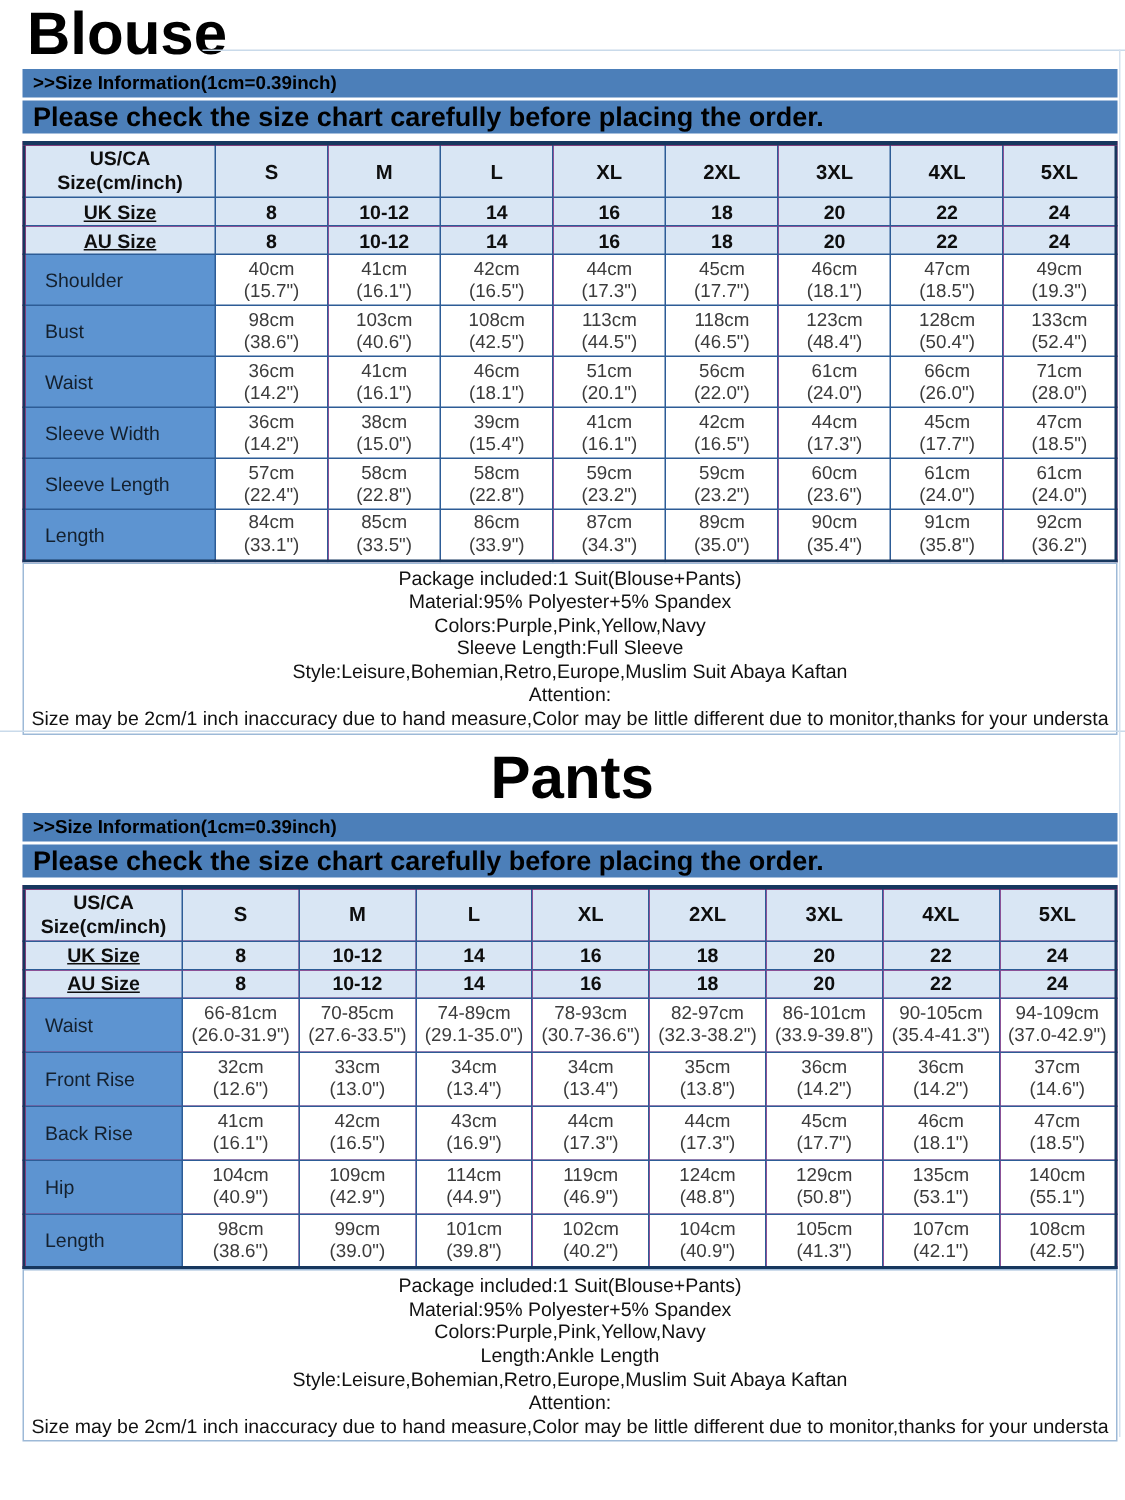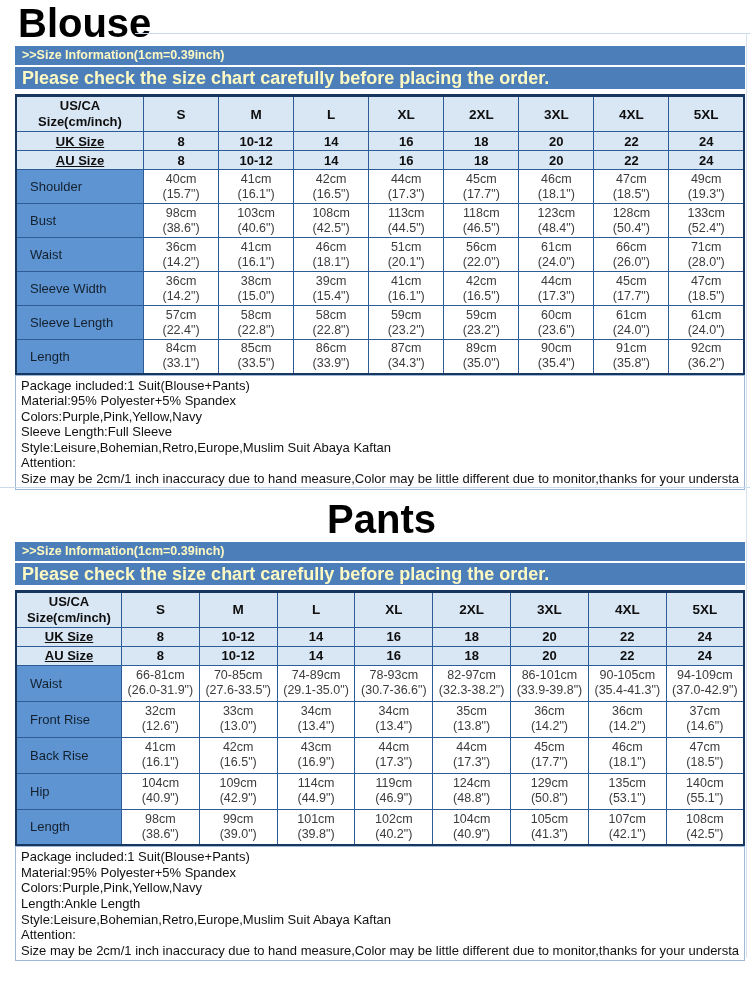--- a/index.html
+++ b/index.html
@@ -1,42 +1,42 @@
 <!DOCTYPE html>
 <html><head>
 <meta charset="utf-8">
 <style>
   html,body{margin:0;padding:0;background:#fff;font-family:"Liberation Sans",sans-serif;}
   .page{position:relative;width:750px;height:1000px;background:#fff;overflow:hidden;}
   section{margin-left:15px;width:730px;}
   .title{font-size:40px;line-height:42px;font-weight:700;color:#000;margin:0;padding-left:3px;letter-spacing:0;}
   #section-blouse .title{margin-top:2px;}
   #section-pants .title{margin-top:8px;text-align:center;}
-  .bar{background:#4c7fb9;color:#fef9c3;font-weight:700;box-sizing:border-box;}
+  .bar{background:#4c7fb9;color:#000000;font-weight:700;box-sizing:border-box;}
   .bar-small{height:19px;line-height:19px;font-size:12.5px;padding-left:7px;margin-top:2px;}
   .bar-big{height:22px;line-height:23px;font-size:18px;padding-left:7px;margin-top:2px;}
   table.size-table{margin-top:5px;border-collapse:collapse;table-layout:fixed;width:730px;
     border:2px solid #17375e;border-top-width:3px;background:#ec4899;}
   table.size-table th,table.size-table td{border:1px solid #2d5c96;text-align:center;vertical-align:middle;
     white-space:nowrap;overflow:hidden;padding:0;}
   table.size-table thead th,table.size-table thead td{background:#d9e6f4;color:#0e0e0e;}
   tr.hdr{height:36px;}
   tr.hdr th{font-size:13.5px;font-weight:700;}
   tr.hdr th.corner div{font-size:13px;font-weight:700;line-height:16px;}
   table.blouse .corner{width:126px;}
   table.pants .corner{width:104px;}
   tr.sizerow{height:19px;}
   tr.sizerow th{font-size:13px;font-weight:700;text-decoration:underline;}
   tr.sizerow td{font-size:13px;font-weight:700;}
   table.blouse tbody tr{height:34px;}
   table.pants tbody tr{height:36px;}
   tbody th.mlabel{background:#5d94d1;font-weight:400;font-size:13px;color:#14202e;text-align:left;padding-left:13px;}
   tbody td{background:#fff;}
   tbody td div{font-size:12.5px;line-height:15px;color:#3c3c3c;}
-  .details{box-sizing:border-box;width:730px;border:1px solid #9db9d7;padding:2px 5px;background:#fff;}
+  .details{box-sizing:border-box;width:730px;border:1px solid #9db9d7;padding:2px 5px;background:#fff;text-align:center;}
   .details div{font-size:13px;line-height:15.6px;color:#111;white-space:nowrap;overflow:hidden;}
   .divider-h{position:absolute;height:1px;background:#c9daea;}
   #title-rule-blouse{top:33px;left:135px;width:615px;}
   #title-rule-pants{top:487px;left:0;width:750px;}
   .divider-v{position:absolute;width:1px;background:#d5e2ef;}
   #page-right-rule{left:746px;top:33px;height:925px;}
 </style>
 </head>
 <body>
 

